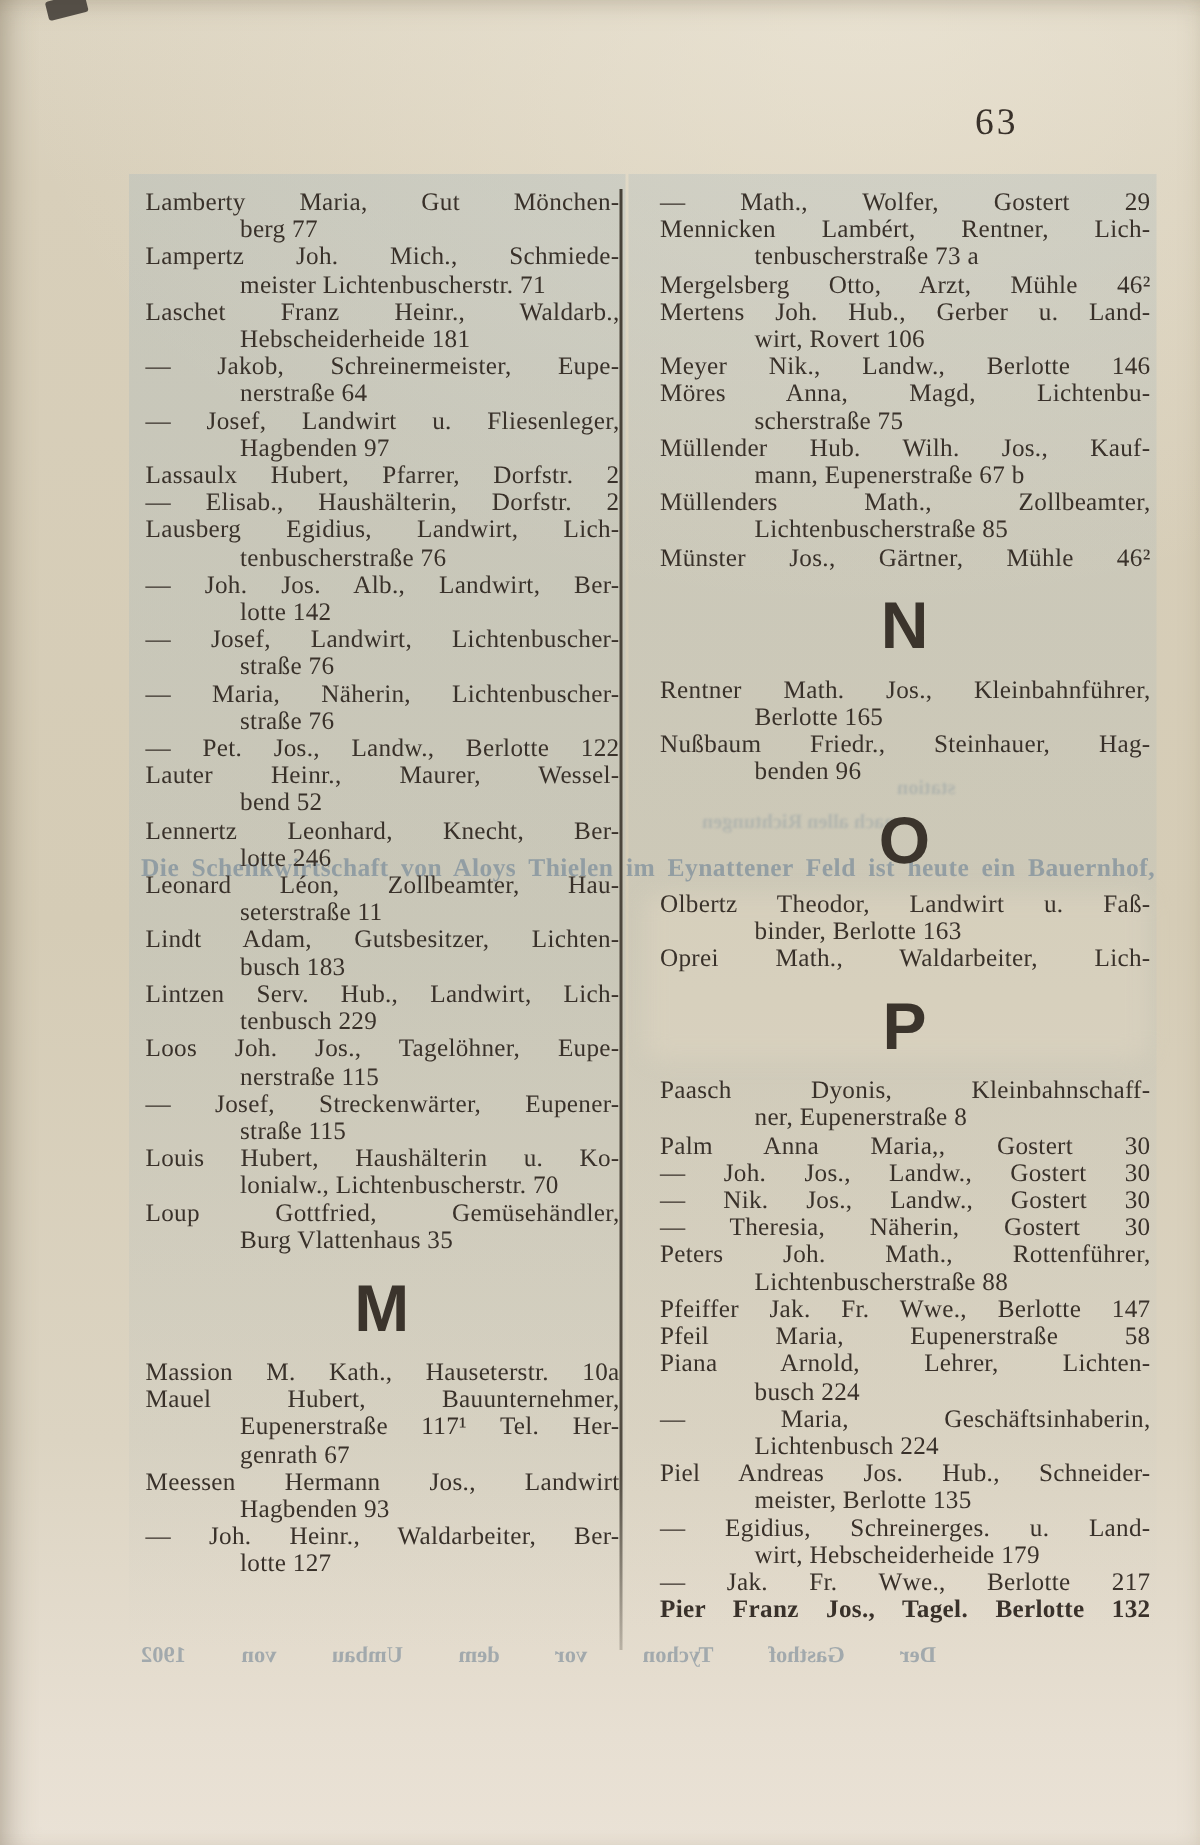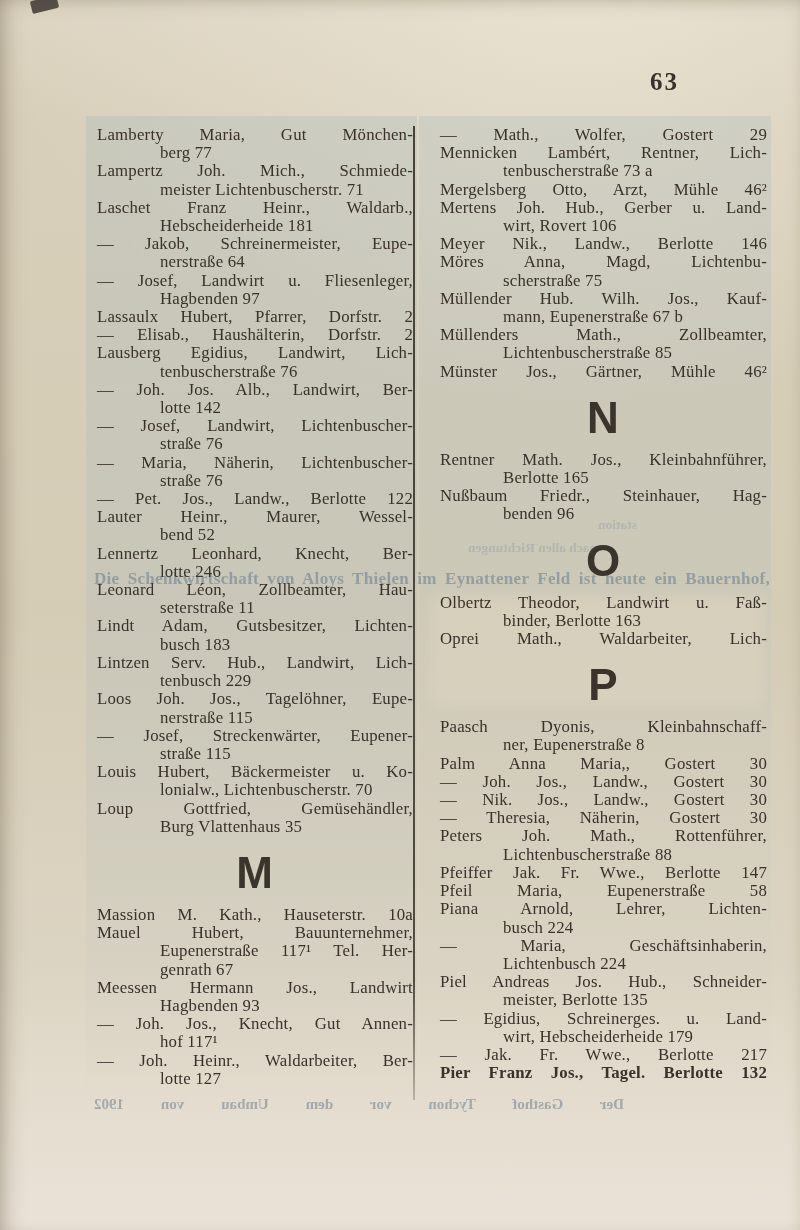--- a/index.html
+++ b/index.html
@@ -19,21 +19,21 @@
     background:linear-gradient(180deg, rgba(168,184,188,0.34) 0%, rgba(168,184,188,0.26) 55%, rgba(168,184,188,0.10) 88%, rgba(168,184,188,0) 100%); }
   .wash-right { left:419px; top:116px; width:352px; height:976px;
     background:linear-gradient(180deg, rgba(168,184,188,0.30) 0%, rgba(168,184,188,0.20) 45%, rgba(180,192,194,0.12) 75%, rgba(168,184,188,0) 100%); }
   .patch { position:absolute; z-index:1; left:430px; top:596px; width:335px; height:110px;
     background:rgba(222,213,193,0.55); border-radius:10px; filter:blur(7px); pointer-events:none; }
 
   .corner-mark { position:absolute; z-index:3; left:31px; top:-2px; width:27px; height:13px;
     background:#46403a; transform:rotate(-14deg); border-radius:2px; opacity:0.9; }
 
   .page-number { position:absolute; z-index:2; left:650px; top:68px;
-    font-size:25px; color:#39312a; letter-spacing:2px;font-weight:bold; }
+    font-size:25px; color:#39312a; letter-spacing:2px; }
 
   .col-rule { position:absolute; z-index:2; left:413px; top:126px; width:2px; height:974px;
     background:linear-gradient(180deg, rgba(60,53,43,0.92) 0%, rgba(60,53,43,0.85) 88%, rgba(60,53,43,0.25) 100%); }
 
   .col { position:absolute; z-index:2; top:126px; font-size:16.8px; color:#39312a; letter-spacing:0.2px; }
   .col-left  { left:97px;  width:316px; }
   .col-right { left:440px; width:327px; }
 
   .ln { line-height:18.2px; min-height:18.2px; }
   .ln.ind { padding-left:63px;font-family:Liberation Serif, serif; }
@@ -142,45 +142,41 @@
       </div>
       <div class="entry">
         <div class="ln jl">Loos Joh. Jos., Tagelöhner, Eupe-</div>
         <div class="ln ind">nerstraße 115</div>
       </div>
       <div class="entry">
         <div class="ln jl">— Josef, Streckenwärter, Eupener-</div>
         <div class="ln ind">straße 115</div>
       </div>
       <div class="entry">
-        <div class="ln jl">Louis Hubert, Bäckermeister u. Ko-</div>
+        <div class="ln jl">Louis Hubert, Haushälterin u. Ko-</div>
         <div class="ln ind">lonialw., Lichtenbuscherstr. 70</div>
       </div>
       <div class="entry">
         <div class="ln jl">Loup Gottfried, Gemüsehändler,</div>
         <div class="ln ind">Burg Vlattenhaus 35</div>
       </div>
       <div class="section-letter">M</div>
       <div class="entry">
         <div class="ln jl">Massion M. Kath., Hauseterstr. 10a</div>
       </div>
       <div class="entry">
         <div class="ln jl">Mauel Hubert, Bauunternehmer,</div>
         <div class="ln ind jl">Eupenerstraße 117¹ Tel. Her-</div>
         <div class="ln ind">genrath 67</div>
       </div>
       <div class="entry">
         <div class="ln jl">Meessen Hermann Jos., Landwirt</div>
         <div class="ln ind">Hagbenden 93</div>
       </div>
       <div class="entry">
-        <div class="ln jl">— Joh. Jos., Knecht, Gut Annen-</div>
-        <div class="ln ind">hof 117¹</div>
-      </div>
-      <div class="entry">
         <div class="ln jl">— Joh. Heinr., Waldarbeiter, Ber-</div>
         <div class="ln ind">lotte 127</div>
       </div>
     </div>
   <div class="col col-right">
       <div class="entry">
         <div class="ln jl">— Math., Wolfer, Gostert 29</div>
       </div>
       <div class="entry">
         <div class="ln jl">Mennicken Lambért, Rentner, Lich-</div>

